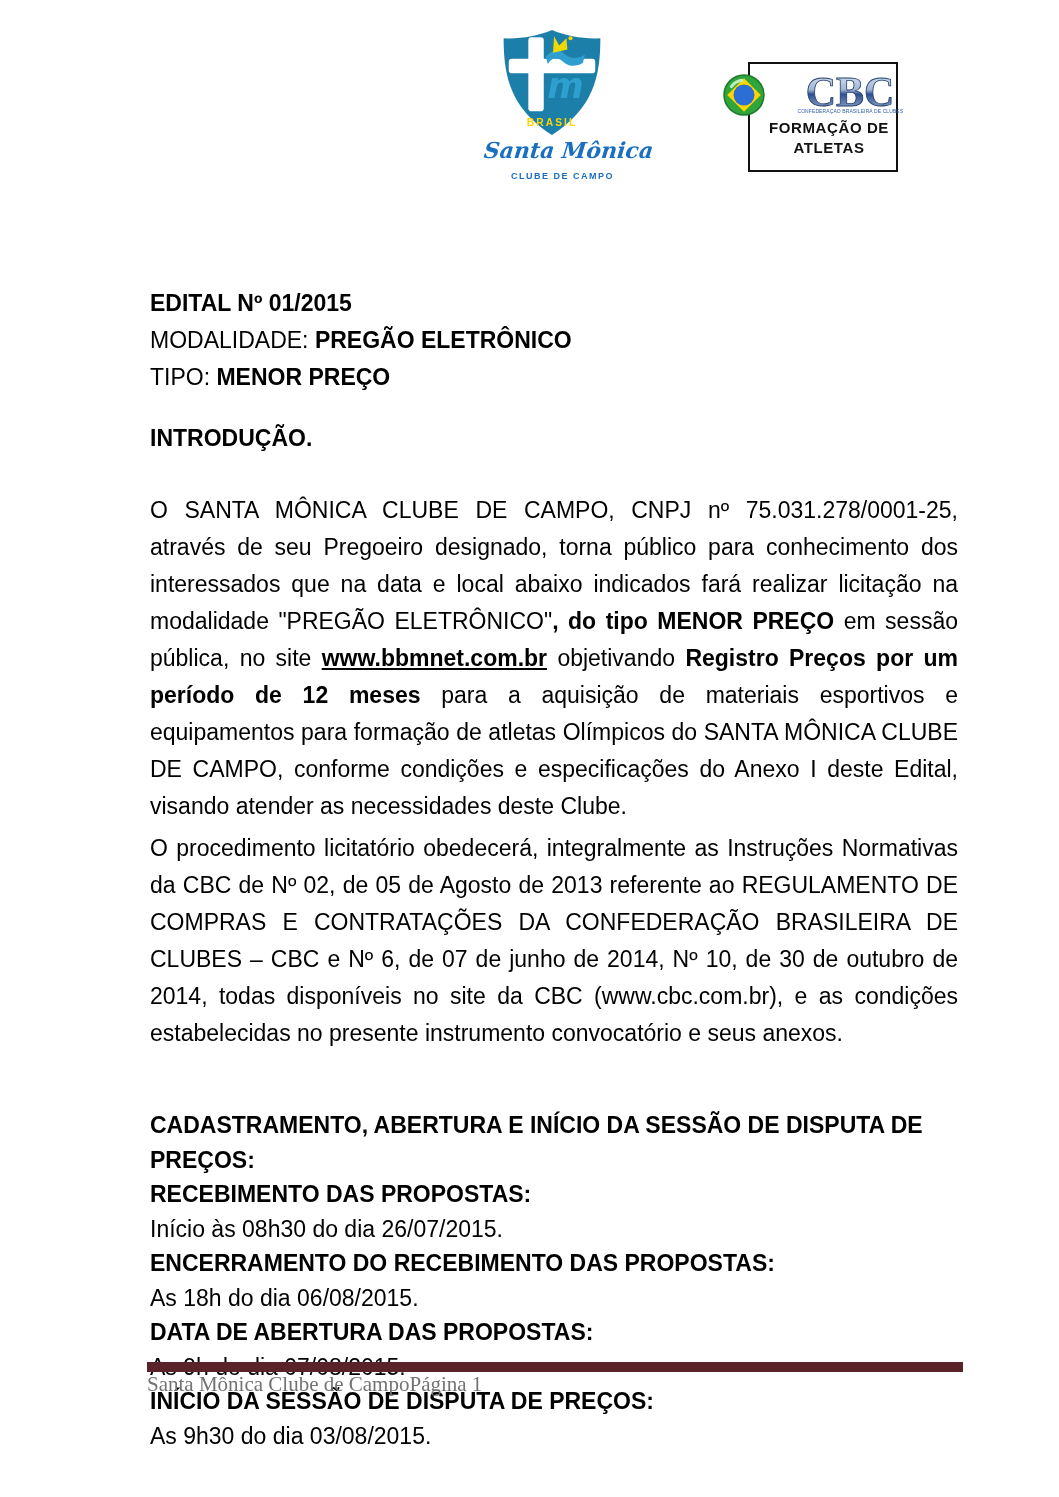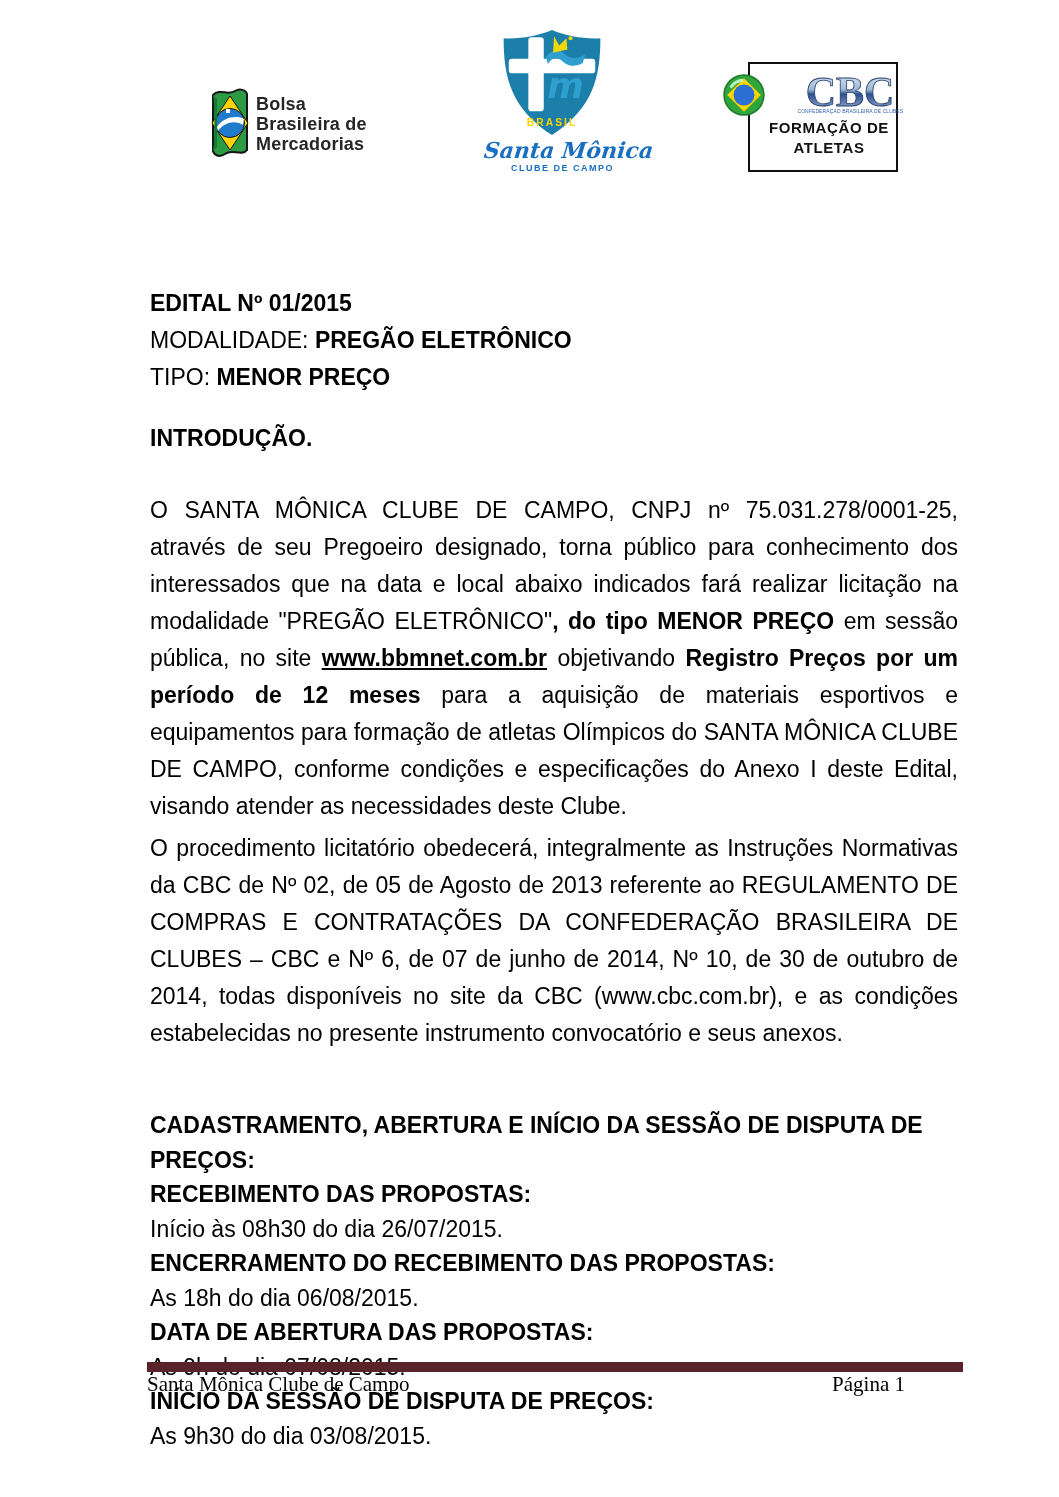--- a/index.html
+++ b/index.html
@@ -9,62 +9,47 @@
     background:#ffffff;
     font-family:"Liberation Sans", sans-serif;
     color:#000;
     overflow:hidden;
   }
   
   .logo-bbm{position:absolute;left:208px;top:86px;display:flex;align-items:flex-start;}
   .bbm-text{margin-left:4px;padding-top:8px;font-weight:bold;font-size:18px;line-height:20px;color:#262626;letter-spacing:0.2px;}
   .logo-smc{position:absolute;left:484px;top:30px;width:136px;text-align:center;}
   .smc-script{margin-top:1px;font-family:"DejaVu Serif", serif;font-style:italic;font-weight:bold;font-size:22px;color:var(--script-blue,#1a6fc0);white-space:nowrap;transform:skewX(-6deg);}
-  .smc-subtitle{font-size:9px;font-weight:bold;letter-spacing:1.5px;color:var(--script-blue,#1a6fc0);text-align:right;padding-right:6px;margin-top:0px;}
+  .smc-subtitle{font-size:9px;font-weight:bold;letter-spacing:1.5px;color:var(--script-blue,#1a6fc0);text-align:right;padding-right:6px;margin-top:8px;}
   .logo-cbc{position:absolute;left:748px;top:62px;width:150px;height:110px;border:2px solid #111;box-sizing:border-box;background:#fff;display:flex;flex-direction:column;align-items:center;padding-left:12px;}
   .cbc-top{display:flex;align-items:center;margin-top:7px;}
   .cbc-right{display:flex;flex-direction:column;align-items:center;}
   .cbc-caption{font-size:8px;transform:scale(0.62);transform-origin:center top;color:var(--cbc-blue,#2f5fae);white-space:nowrap;letter-spacing:0.2px;margin-top:-4px;}
   .cbc-formacao{margin-top:0;font-weight:800;font-size:15px;line-height:20px;letter-spacing:0.6px;color:#111;text-align:center;}
   
   .content{position:absolute;left:150px;top:252px;width:808px;margin-top:33px;}
   .line{font-size:23px;line-height:37px;}
   .b{font-weight:bold;}
   .u{text-decoration:underline;}
   .intro{margin:24px 0 0 0;font-size:23px;line-height:37px;font-weight:bold;}
   .para{font-size:23px;line-height:37px;text-align:justify;margin:0;}
   .p1{margin-top:35px;}
   .p2{margin-top:5px;}
   .schedule{margin-top:56px;}
   .schedule .line{line-height:34.5px;}
   
   .footer-bar{position:absolute;left:147px;top:1362px;width:816px;height:10px;background:var(--footer-bar,#5a2329);}
-  .footer-row{position:absolute;left:147px;top:1372px;width:816px;display:flex;justify-content:space-between;font-family:"Liberation Serif", serif;font-size:21px;color:#000000;}
+  .footer-row{position:absolute;left:147px;top:1372px;width:816px;display:flex;justify-content:flex-start;font-family:"Liberation Serif", serif;font-size:21px;color:#737373;}
   .footer-right{margin-right:58px;}
 </style>
 </head>
 <body>
 
 <div class="page">
 
-  <div class="logo-bbm">
-    <svg width="44" height="76" viewBox="0 0 44 76">
-      <path d="M5 9 C 12 2, 20 10, 27 5 C 32 2, 38 4, 39 8 L 39 64 C 33 71, 24 62, 17 68 C 11 72, 6 69, 5 65 Z" fill="#2d9b43" stroke="#151515" stroke-width="2"></path>
-      <polygon points="22,10 40,37 22,64 4,37" fill="#ffd400" stroke="#151515" stroke-width="1"></polygon>
-      <circle cx="22" cy="37" r="14.5" fill="#1f7ccc" stroke="#151515" stroke-width="1"></circle>
-      <path d="M9 41 C 15 31, 29 29, 36 33 L 35 39 C 28 34, 16 36, 10 45 Z" fill="#ffffff"></path>
-      <rect x="18" y="23" width="4" height="4" fill="#ffffff"></rect>
-      <path d="M5 9 C 7 20, 7 55, 5 65 L 9 61 L 9 13 Z" fill="#157a31"></path>
-    </svg>
-    <div class="bbm-text">
-      <div>Bolsa</div>
-      <div>Brasileira de</div>
-      <div>Mercadorias</div>
-    </div>
-  </div>
 
   <div class="logo-smc">
     <svg width="104" height="106" viewBox="0 0 100 103" style="display:block;margin:0 auto;">
       <path d="M50 0 C 64 6, 82 9, 97 8 C 97 46, 90 76, 50 102 C 10 76, 3 46, 3 8 C 18 9, 36 6, 50 0 Z" fill="#1b7fa9"></path>
       <rect x="27" y="7" width="15" height="72" rx="3" fill="#ffffff"></rect>
       <rect x="8" y="28" width="84" height="14" rx="3" fill="#ffffff"></rect>
       <path d="M44 26 q9 -11 18 -3 q9 8 20 1 l-2 8 q-10 6 -19 -1 q-9 -8 -15 2 Z" fill="#2f9fd0"></path>
       <text x="63" y="66" font-family="DejaVu Sans, sans-serif" font-size="34" font-weight="bold" font-style="italic" fill="#2f9fd0" text-anchor="middle">m</text>
       <path d="M52 6 l5 9 l7 -7 l1 11 l-14 3 Z" fill="#f0d800"></path>
       <circle cx="68" cy="8" r="2" fill="#f0d800"></circle>

